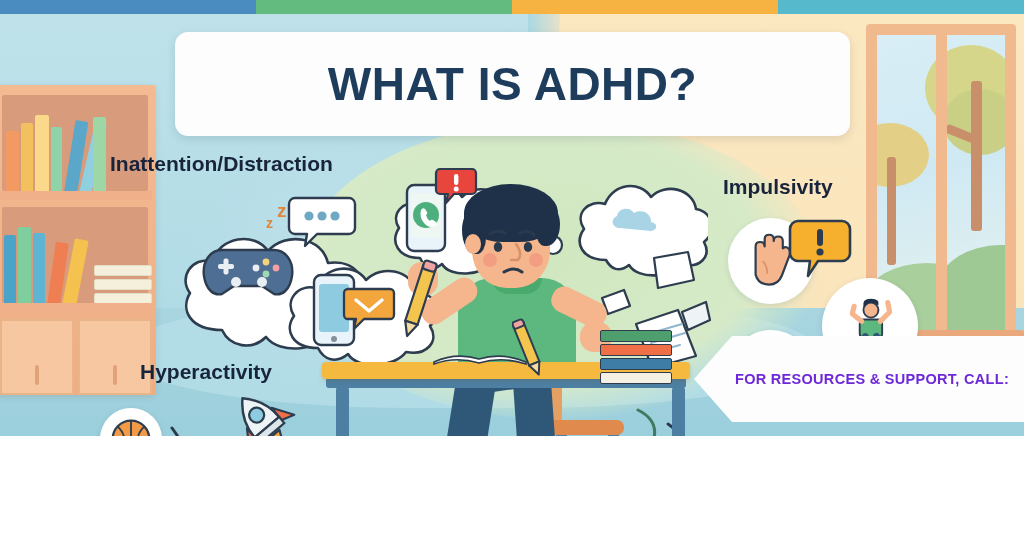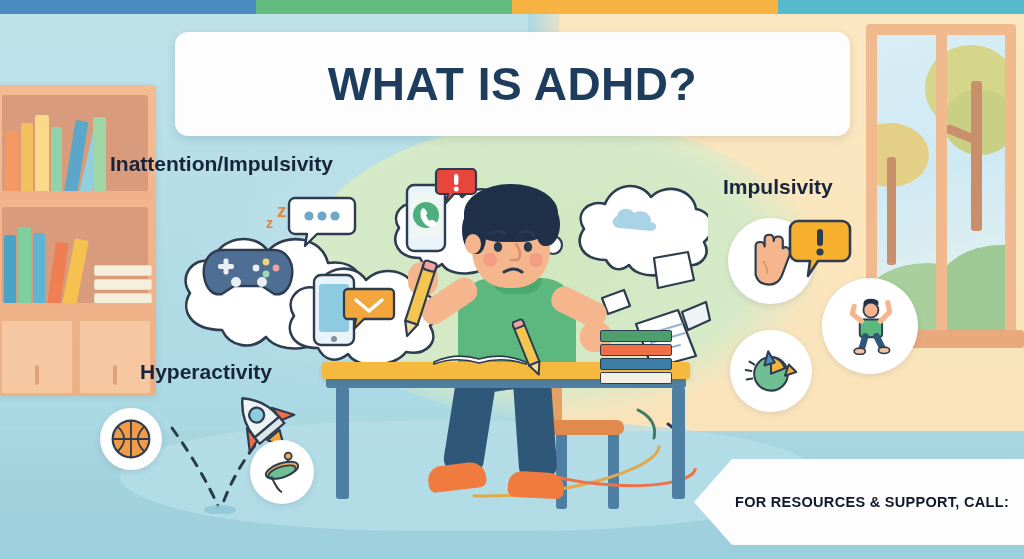--- a/index.html
+++ b/index.html
@@ -1,17 +1,17 @@
 <!DOCTYPE html>
 <html><head>
 <meta charset="utf-8">
 <style>
   html,body{margin:0;padding:0;background:#fff;}
   body{font-family:"Liberation Sans",sans-serif;}
-  #stage{position:relative;width:1024px;height:559px;overflow:hidden;background:#cfe8ef;}
+  #stage{position:relative;width:1024px;height:436px;overflow:hidden;background:#cfe8ef;}
 
   
   .topband{position:absolute;top:0;left:0;width:1024px;height:14px;display:flex;z-index:40;}
   .topband i{display:block;height:100%;}
 
   
   .wall-left{position:absolute;left:0;top:14px;width:560px;height:430px;
     background:linear-gradient(180deg,#bfe2ea 0%,#a9d8e3 100%);}
   .wall-right{position:absolute;left:540px;top:14px;width:484px;height:430px;
     background:linear-gradient(180deg,#fbe8c0 0%,#fae3bb 100%);
@@ -111,21 +111,21 @@
   .torso{position:absolute;background:#5cb87e;}
   .arm{position:absolute;background:#f6b68d;border-radius:12px;}
   .leg{position:absolute;background:#2f5878;border-radius:14px;}
   .shoe{position:absolute;background:#f07b3f;border-radius:14px 16px 7px 7px;}
 
   
   .phone-banner{position:absolute;right:0;bottom:14px;width:330px;height:86px;background:#fdfdfd;
     clip-path:polygon(38px 0,100% 0,100% 100%,38px 100%,0 50%);
     display:flex;flex-direction:column;align-items:center;justify-content:center;z-index:32;
     box-shadow:0 2px 8px rgba(30,50,70,.12);}
-  .phone-label{font-size:14.5px;font-weight:bold;color:#0f172a;letter-spacing:.3px;margin-left:26px;}
+  .phone-label{font-size:14.5px;font-weight:bold;color:#6d28d9;letter-spacing:.3px;margin-left:26px;}
   .phone-num{font-size:31px;font-weight:bold;color:#16243c;letter-spacing:.5px;margin-top:3px;margin-left:26px;}
 
   .papers{position:absolute;z-index:21;}
   .zmark{position:absolute;color:#e0873f;font-weight:bold;z-index:23;}
 </style>
 </head>
 <body>
 
 <div id="stage">
 
@@ -192,21 +192,21 @@
       <div class="trunk" style="left:36px;top:34px;width:9px;height:108px;"></div>
     </div>
     <div class="win-mullion"></div>
   </div>
   <div class="win-sill"></div>
 
   <div class="title-banner">
     <div class="title-main">WHAT IS ADHD?</div>
   </div>
 
-  <div class="seclabel lbl-inatt">Inattention/Impulsivity</div>
+  <div class="seclabel lbl-inatt">Inattention/Distraction</div>
   <div class="seclabel lbl-hyper">Hyperactivity</div>
   <div class="seclabel lbl-imp">Impulsivity</div>
 
   <svg class="cloud" style="left:170px;top:215px;width:230px;height:150px;" viewBox="0 0 230 150">
     <path d="M52 115 C20 115 10 95 20 78 C8 62 22 42 42 46 C50 22 84 16 98 36 C116 16 152 22 158 48
              C186 44 200 66 188 84 C202 100 188 120 162 116 C150 136 110 140 96 122 C82 136 60 132 52 115 Z" fill="#ffffff" stroke="#2d3d4f" stroke-width="2.6" stroke-linejoin="round"></path>
   </svg>
   <svg style="position:absolute;left:200px;top:240px;width:96px;height:62px;z-index:23;" viewBox="0 0 96 62">
     <path d="M22 10 H74 C86 10 94 22 92 36 C90 50 82 56 74 54 L62 46 H34 L22 54 C14 56 6 50 4 36 C2 22 10 10 22 10 Z" fill="#4f6e93" stroke="#2d3d4f" stroke-width="2.4"></path>
     <rect x="18" y="24" width="16" height="5" rx="2" fill="#e9eef2"></rect>

